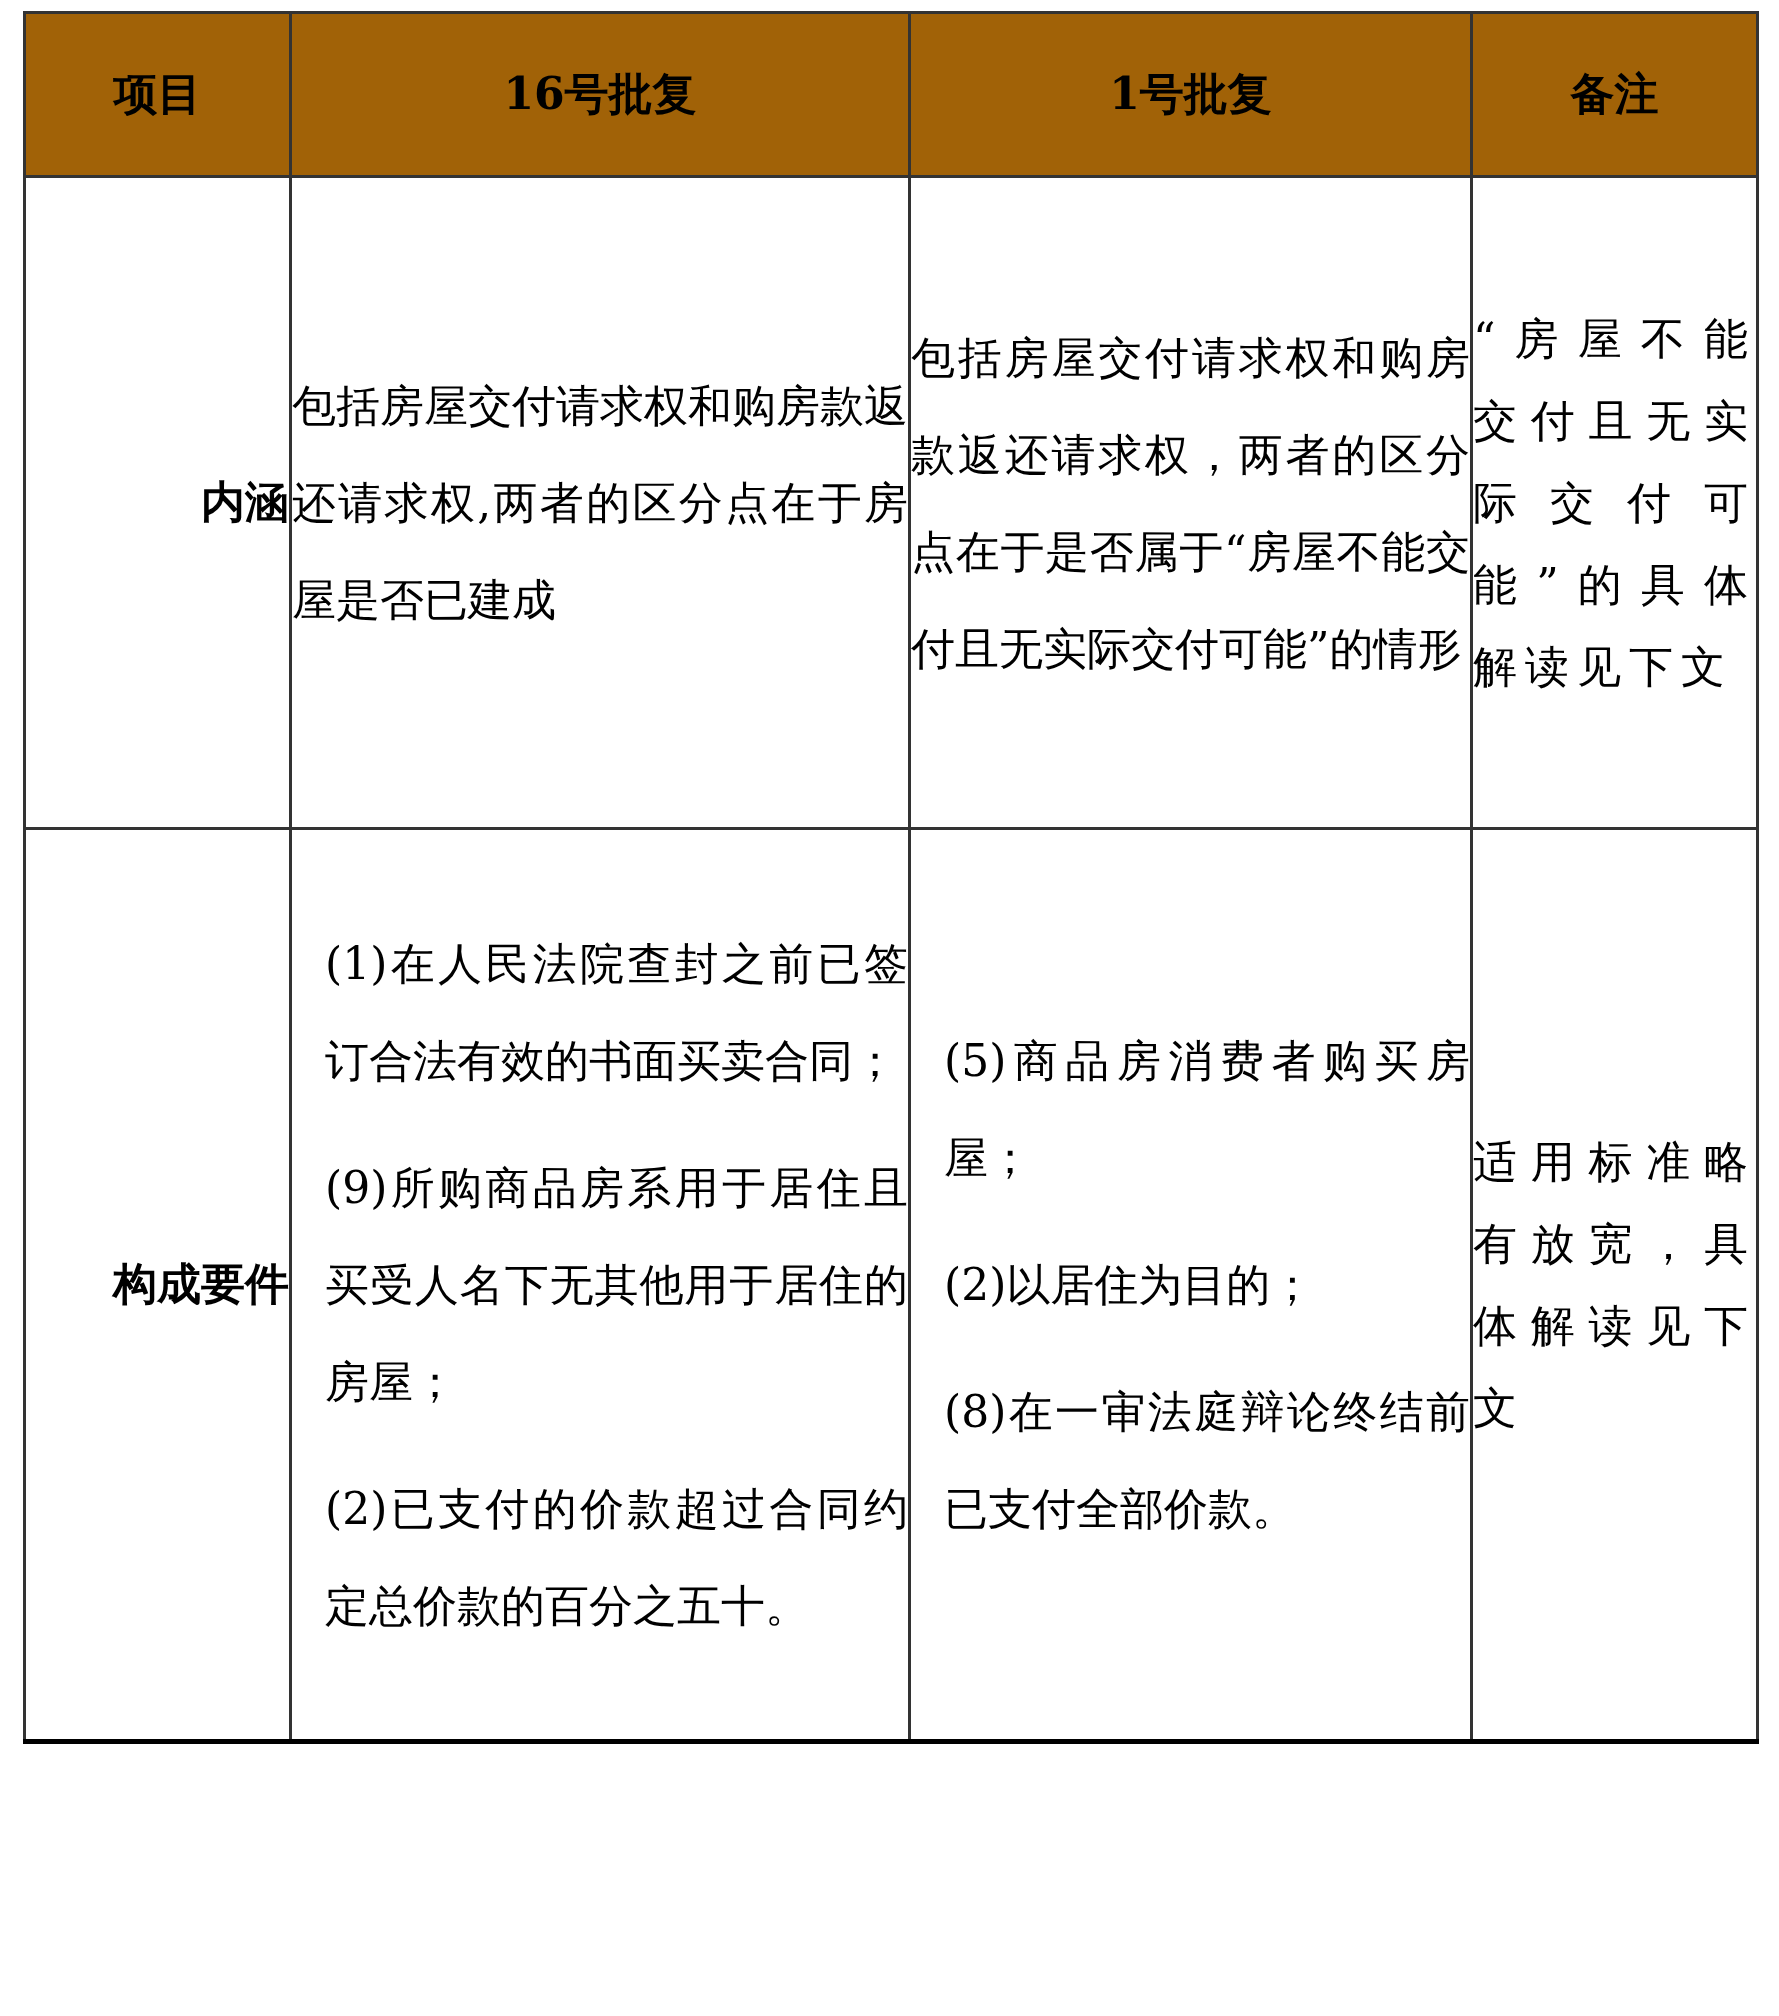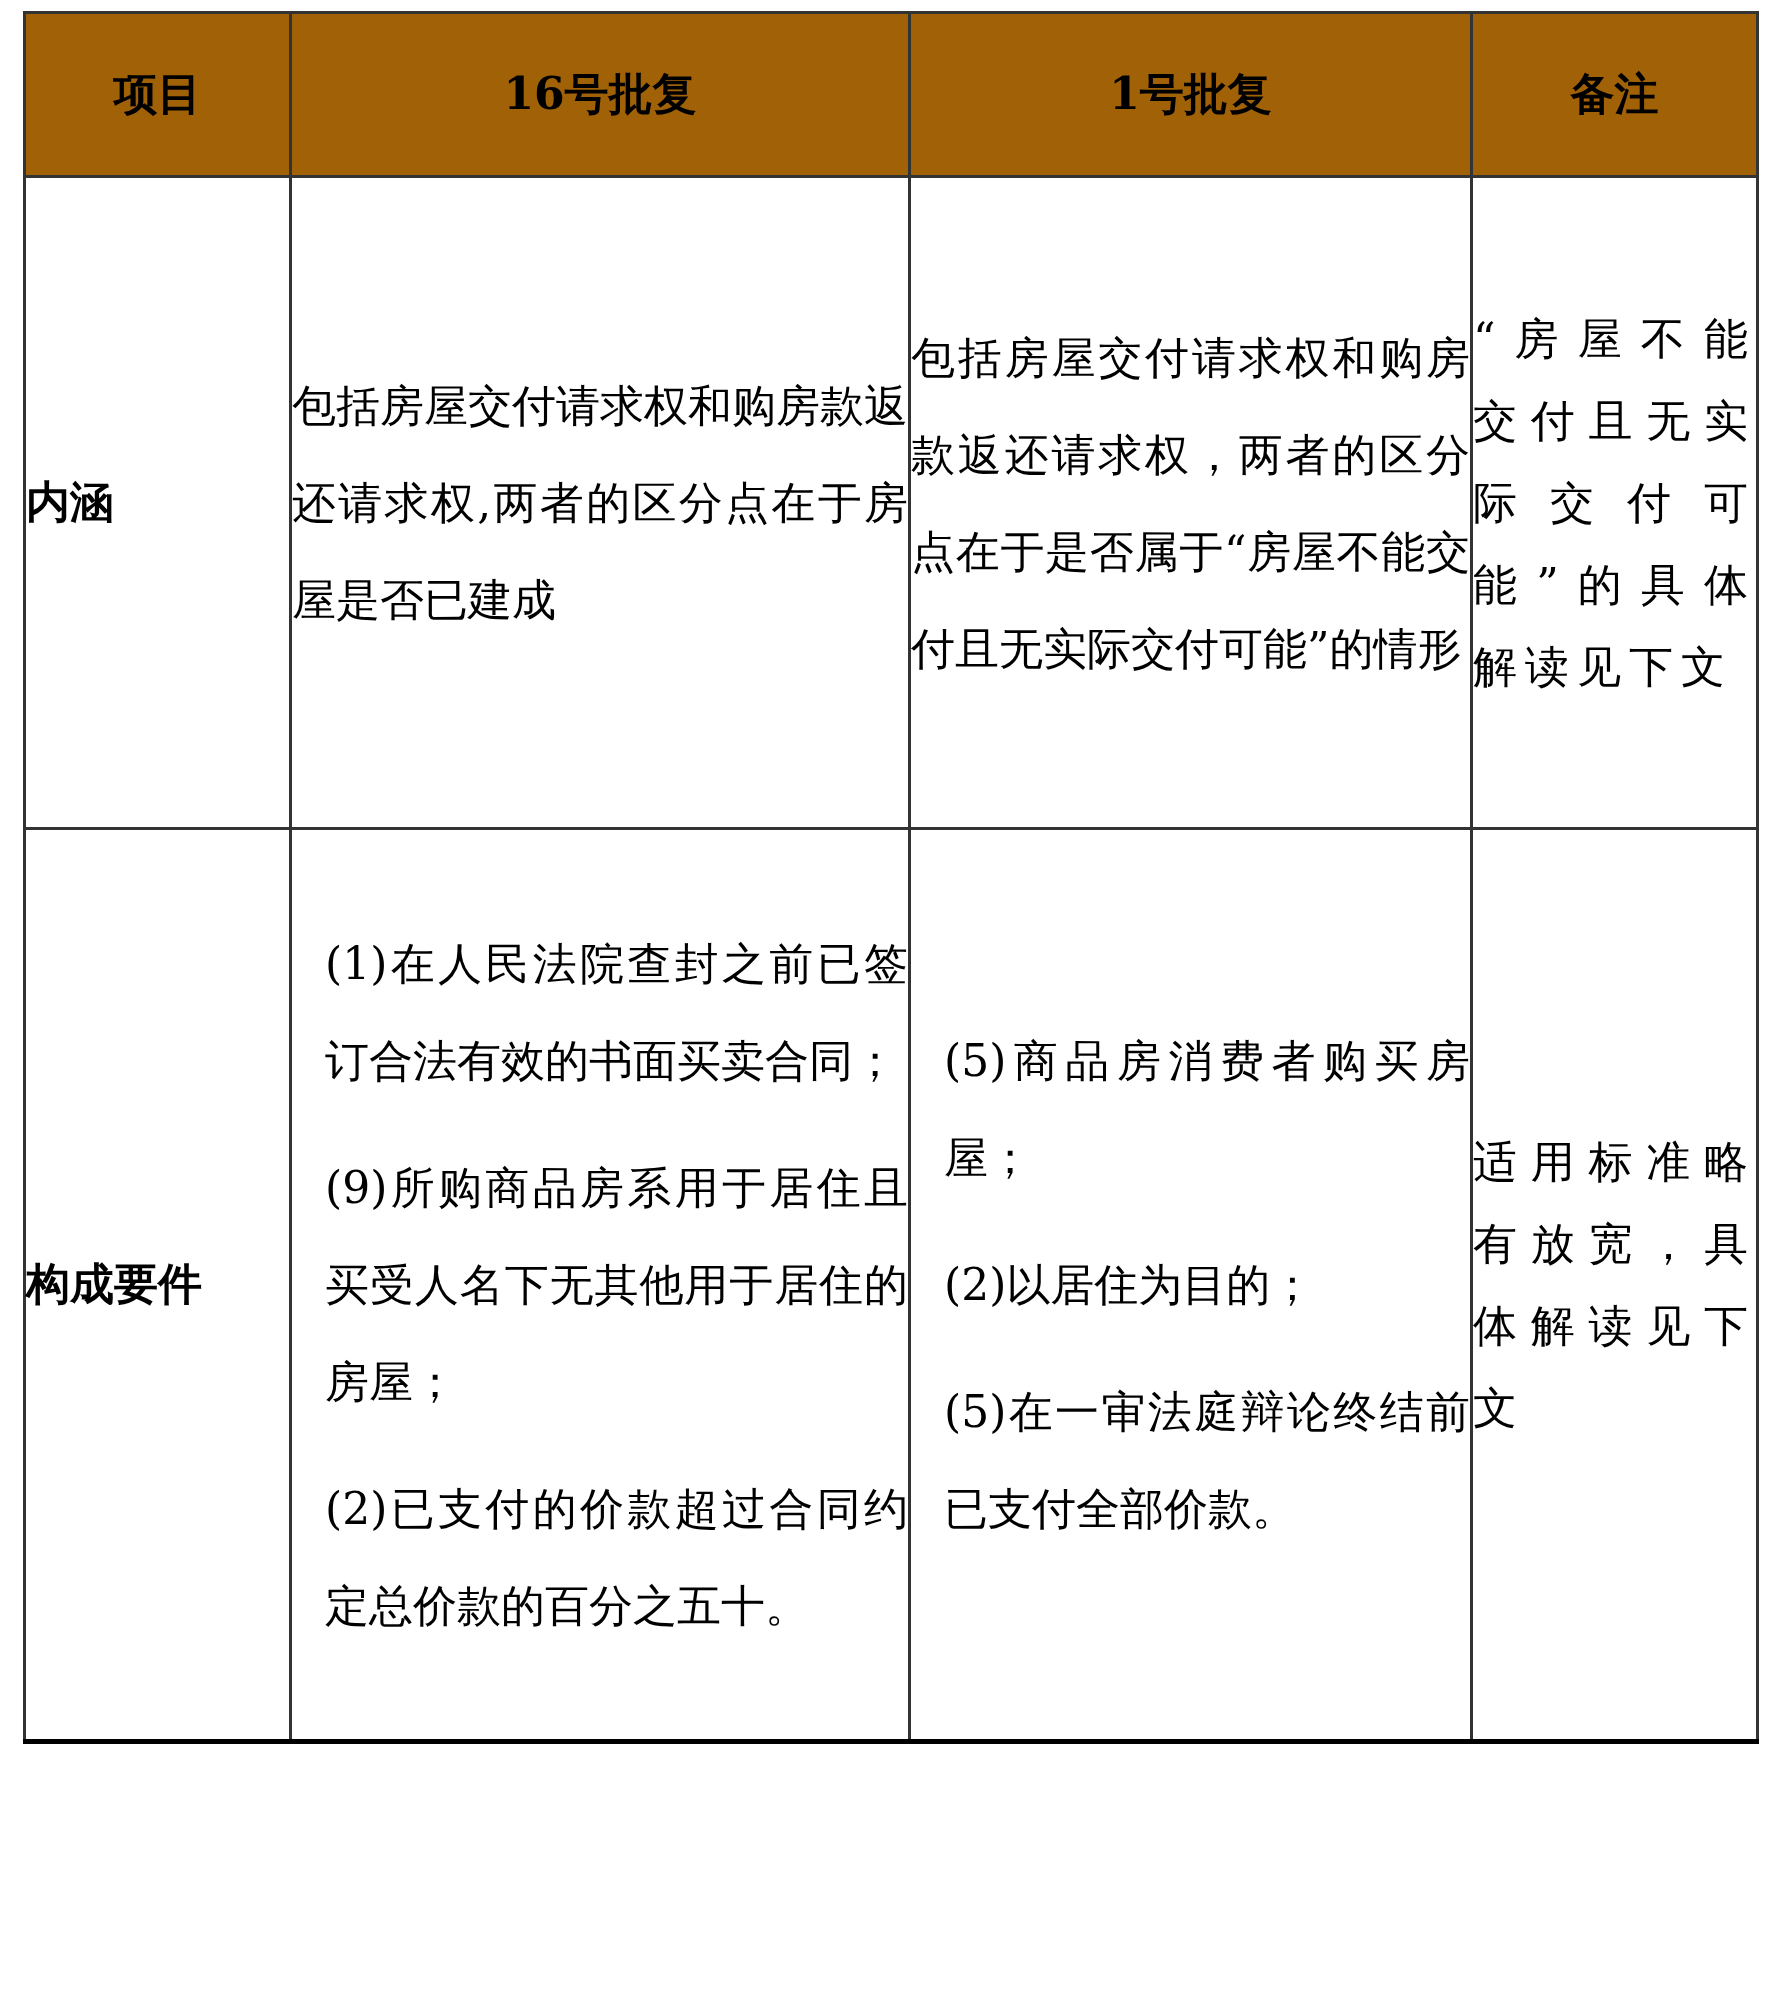--- a/index.html
+++ b/index.html
@@ -6,21 +6,21 @@
     body { width: 1779px; height: 2016px; position: relative; overflow: hidden;
            font-family: "DejaVu Serif", "Liberation Serif", serif; color: #000; }
     table.cmp { position: absolute; left: 23px; top: 11px; width: 1733px;
                 border-collapse: collapse; table-layout: fixed; }
     table.cmp td, table.cmp th { border: 3px solid #333; padding: 0; vertical-align: middle; }
     col.c1 { width: 266px; } col.c2 { width: 619px; } col.c3 { width: 562px; } col.c4 { width: 286px; }
     tr.head { height: 164px; }
     tr.head th { background: #a16207; font-weight: bold; font-size: 44px; text-align: center; }
     tr.r1 { height: 652px; } tr.r2 { height: 913px; } tr.r3 { height: 262px; }
     tr.r2 td { border-bottom: 5px solid #000; }
-    td.label { text-align: left; font-weight: bold; font-size: 44px; }
+    td.label { text-align: right; font-weight: bold; font-size: 44px; }
     td.body { font-size: 44px; line-height: 97px; padding: 0 22px; text-align: justify; }
     td.note { font-size: 44px; line-height: 82px; padding: 0 20px 0 22px; text-align: justify; text-align-last: left; letter-spacing: 8px; }
     .para { margin: 0 0 0 0; padding-left: 33px; }
     .gap { height: 30px; }
   </style>
 </head>
 <body>
 
 <table class="cmp">
   <colgroup>
@@ -49,18 +49,18 @@
       <div class="gap"></div>
       <div class="para">(9)所购商品房系用于居住且买受人名下无其他用于居住的房屋；</div>
       <div class="gap"></div>
       <div class="para">(2)已支付的价款超过合同约定总价款的百分之五十。</div>
     </td>
     <td class="body">
       <div class="para">(5)商品房消费者购买房屋；</div>
       <div class="gap"></div>
       <div class="para">(2)以居住为目的；</div>
       <div class="gap"></div>
-      <div class="para">(5)在一审法庭辩论终结前已支付全部价款。</div>
+      <div class="para">(8)在一审法庭辩论终结前已支付全部价款。</div>
     </td>
     <td class="note">适用标准略有放宽，具体解读见下文</td>
   </tr>
 </tbody>
   </table>
 
 </body></html>

